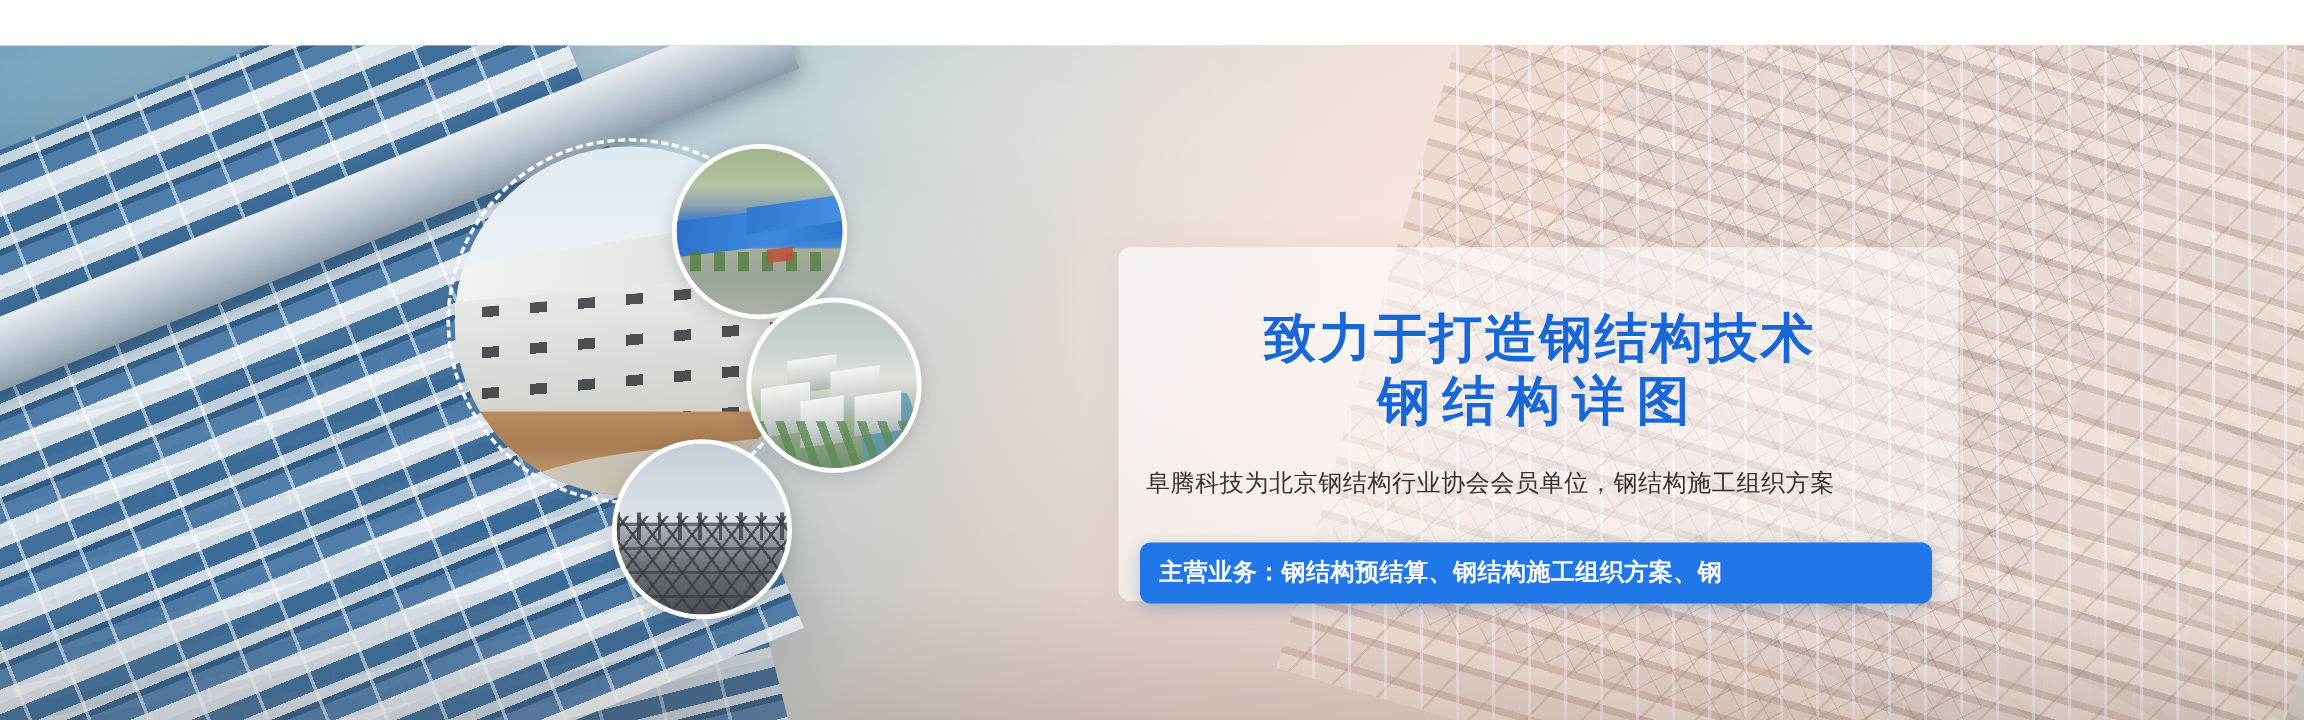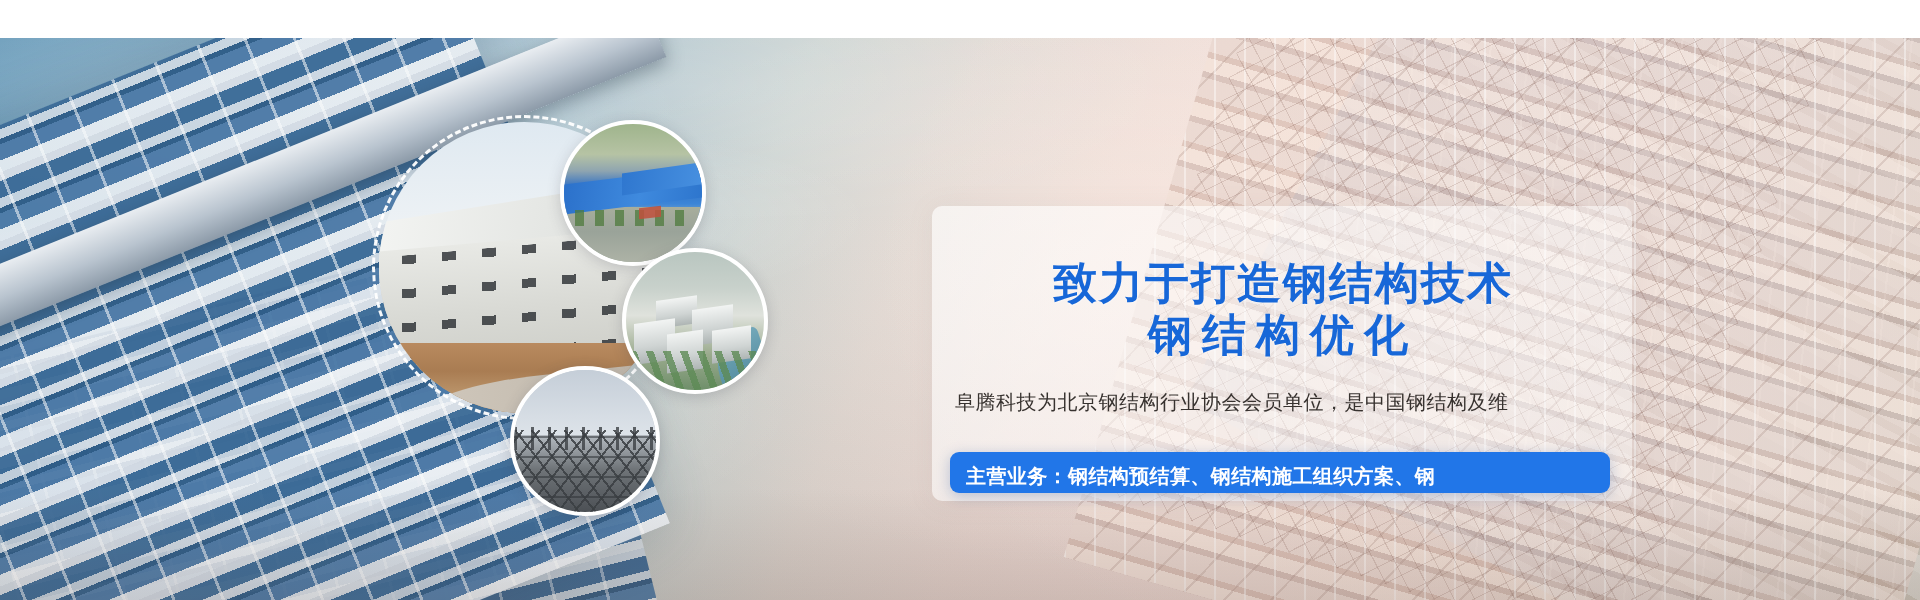--- a/index.html
+++ b/index.html
@@ -279,21 +279,21 @@
     line-height:1.60;
     letter-spacing:.5px;
     font-weight:500;
   }
 
   .biz-box{
     position:absolute;
     left:950px;top:414px;
     width:660px;
     box-sizing:border-box;
-    padding:9px 16px 1px 16px;
+    padding:9px 16px 11px 16px;
     border-radius:9px;
     background:#2176e8;
     color:#ffffff;
     font-size:20px;
     line-height:1.55;
     font-weight:bold;
     letter-spacing:.4px;
     box-shadow:0 3px 14px rgba(20,70,150,.26);
   }
 </style>
@@ -351,24 +351,24 @@
       <div class="posts"></div>
       <div class="truss"></div>
     </div>
 
   </div>
 
   <div class="panel"></div>
 
   <h1 class="headline">
     <span>致力于打造钢结构技术</span>
-    <span class="l2">钢结构优化</span>
+    <span class="l2">钢结构详图</span>
   </h1>
 
   <p class="lede">
-    <span>阜腾科技为北京钢结构行业协会会员单位，是中国钢结构及维</span><br>
+    <span>阜腾科技为北京钢结构行业协会会员单位，钢结构施工组织方案</span><br>
   </p>
 
   <div class="biz-box">
     <span>主营业务：钢结构预结算、钢结构施工组织方案、钢</span><br>
   </div>
 
 </div>
 
 </body></html>

